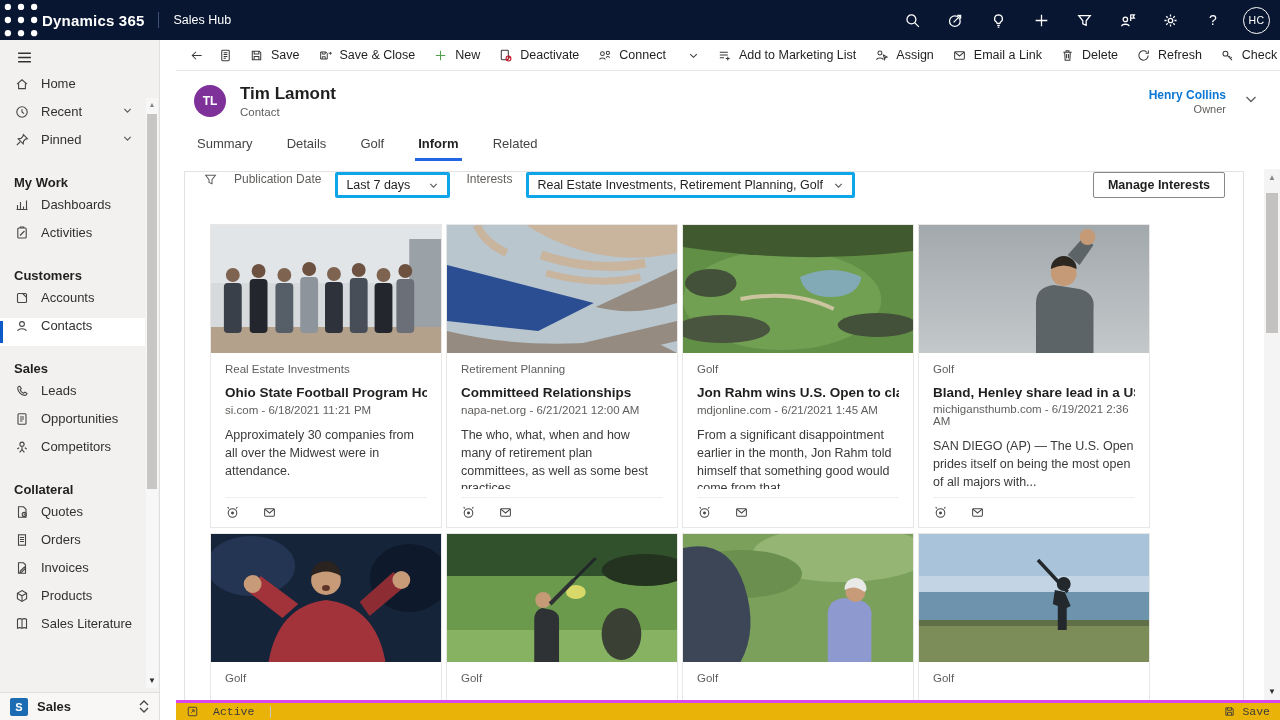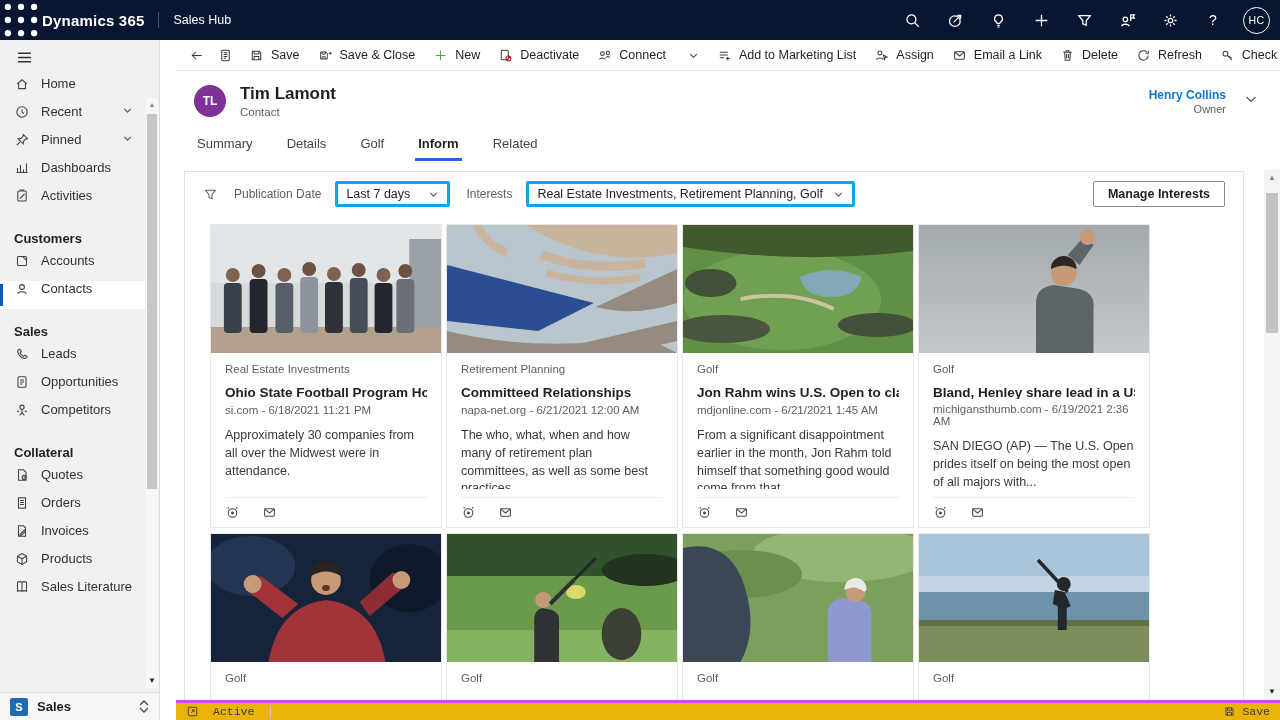--- a/index.html
+++ b/index.html
@@ -67,21 +67,21 @@
   .owner-role{font-size:11px;color:#605e5c;margin-top:1px;}
   .head-chev{margin-left:18px;cursor:pointer;}
   .head-chev svg{width:14px;height:14px;stroke:#605e5c;fill:none;stroke-width:1.3;}
 
   .tabs{height:30px;display:flex;align-items:flex-end;padding:0 4px;flex:0 0 30px;}
   .tab{margin:0 14px;padding:0 3px 7px;font-size:13px;color:#444;cursor:pointer;border-bottom:3px solid transparent;}
   .tab.active{font-weight:700;color:#201f1e;border-bottom-color:#2266e3;}
 
   .content-body{flex:1;position:relative;background:#fff;min-height:0;}
   .panel{position:absolute;left:8px;top:10px;right:36px;bottom:0;background:#fff;border:1px solid #e3e2e1;border-bottom:none;overflow:hidden;}
-  .filter-row{height:44px;display:flex;align-items:center;padding:0 18px;gap:10px;}
+  .filter-row{height:44px;display:flex;align-items:flex-start;padding:0 18px;gap:10px;}
   .filter-row svg.funnel{width:15px;height:15px;stroke:#605e5c;fill:none;stroke-width:1.1;}
   .filter-label{font-size:12px;color:#605e5c;margin:0 4px 0 6px;white-space:nowrap;}
   .dropdown{height:26px;border:3px solid #0ea5e9;border-radius:2px;display:flex;align-items:center;gap:10px;
             padding:0 8px;font-size:12.5px;color:#201f1e;cursor:pointer;white-space:nowrap;}
   .dropdown svg{width:11px;height:11px;stroke:#605e5c;fill:none;stroke-width:1.3;}
   .manage-btn{margin-left:auto;height:26px;border:1px solid #8a8886;border-radius:2px;background:#fff;
               display:flex;align-items:center;padding:0 14px;font-size:12.5px;font-weight:600;color:#201f1e;cursor:pointer;}
 
   .cards{padding:8px 0 0 25px;display:grid;grid-template-columns:repeat(4,232px);gap:5px 4px;}
   .card{height:304px;border:1px solid #e8e7e6;background:#fff;display:flex;flex-direction:column;cursor:pointer;}
@@ -205,20 +205,21 @@
         <div class="nav-item">
           <span class="nav-ic"><svg viewBox="0 0 16 16">
                 <path d="M9.4 2.6l4 4-1.8.5-2 2-.4 2.7-5-5 2.7-.4 2-2zM6 10l-3.2 3.2"></path>
               </svg></span>
           <span>Pinned</span>
           <span class="nav-chev"><svg viewBox="0 0 12 12">
                 <path d="M2.5 4.2L6 7.8l3.5-3.6"></path>
               </svg></span>
         </div>
 
+        <div class="nav-header">My Work</div>
         <div class="nav-item">
           <span class="nav-ic"><svg viewBox="0 0 16 16">
                 <path d="M3.5 12.5V8M6.5 12.5V5M9.5 12.5V9.5M12.5 12.5V3.5M2.5 12.5h11"></path>
               </svg></span>
           <span>Dashboards</span>
         </div>
         <div class="nav-item">
           <span class="nav-ic"><svg viewBox="0 0 16 16">
                 <rect x="3.8" y="3" width="8.4" height="10" rx="1"></rect>
                 <path d="M6.3 3V2h3.4v1M6 10.5l4.5-4.5"></path>

